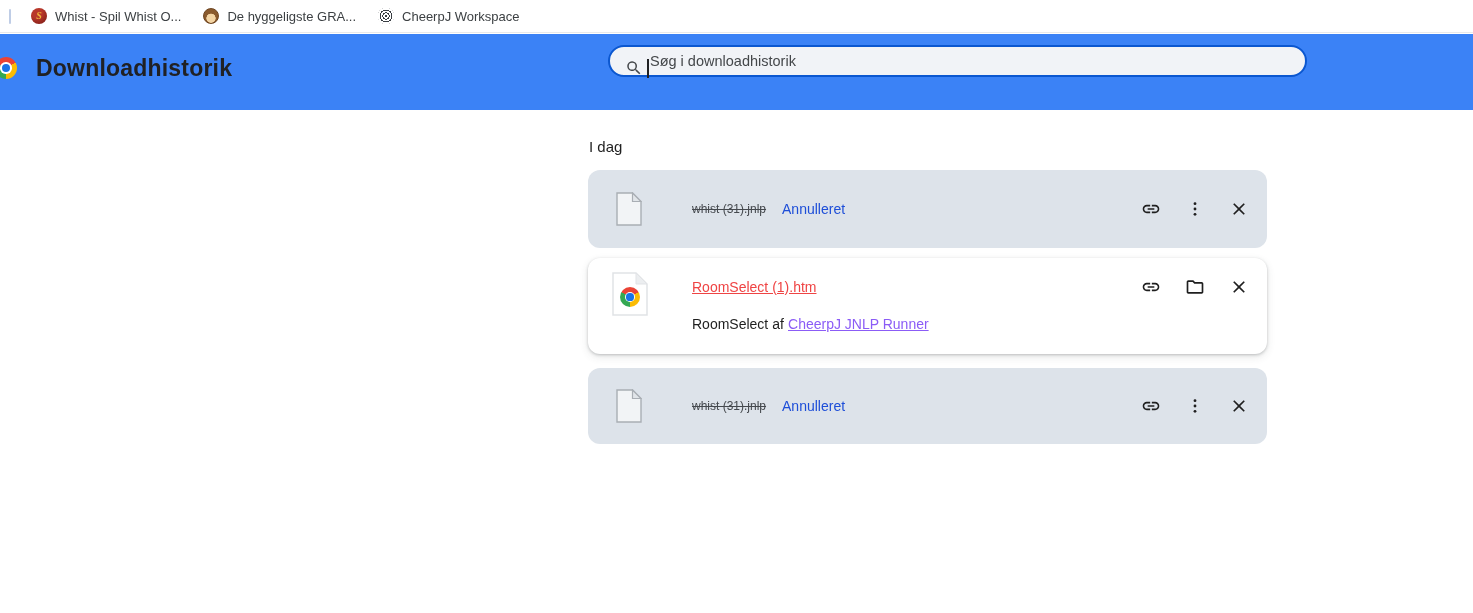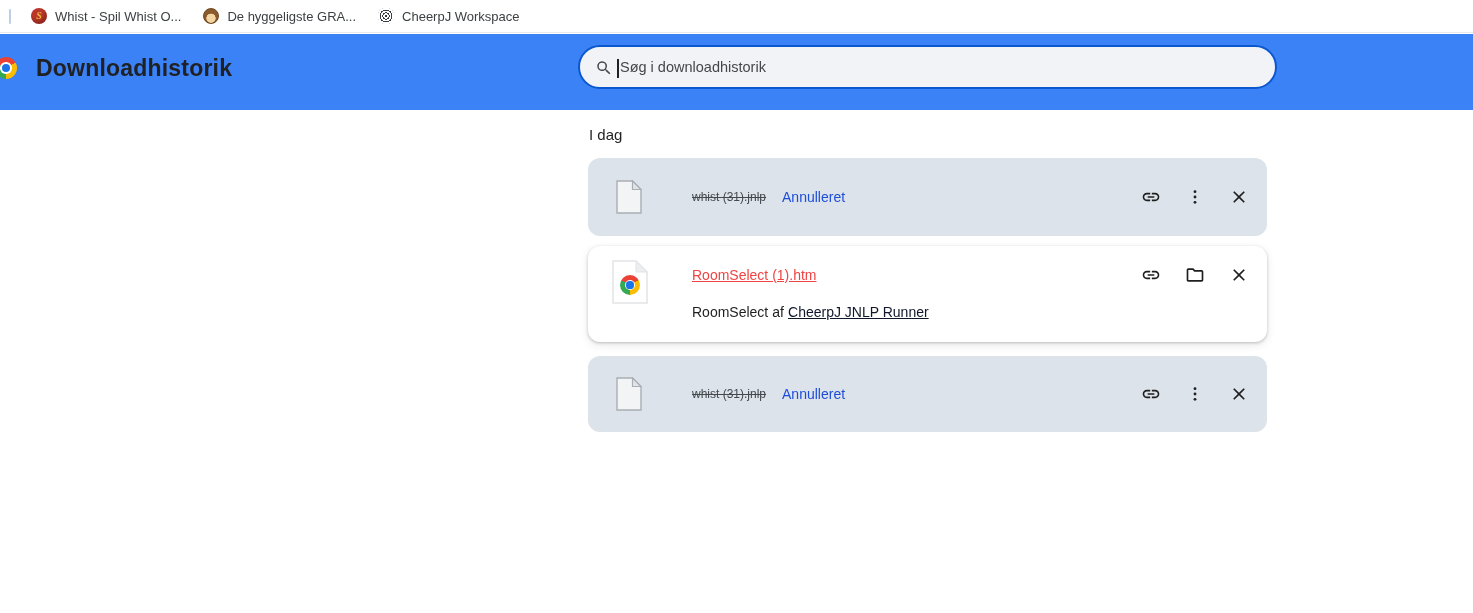--- a/index.html
+++ b/index.html
@@ -22,45 +22,45 @@
 
   
   .page-header{position:absolute;top:34px;left:0;width:100%;height:76px;background:#3b82f6;}
   .chrome-logo{border-radius:50%;position:relative;
     background:conic-gradient(from 60deg,#fbbc04 0 120deg,#34a853 0 240deg,#ea4335 0 360deg);}
   .chrome-logo::before{content:"";position:absolute;inset:24%;background:#fff;border-radius:50%;}
   .chrome-logo::after{content:"";position:absolute;inset:32%;background:#1a73e8;border-radius:50%;}
   .header-logo{position:absolute;left:-5px;top:23px;width:22px;height:22px;}
   .page-title{position:absolute;left:36px;top:21px;margin:0;font-size:23px;font-weight:600;
     color:#202124;letter-spacing:.2px;}
-  .search-box{position:absolute;left:578px;top:11px;width:699px;height:44px;background:#f1f3f7;
+  .search-box{position:absolute;left:608px;top:11px;width:699px;height:32px;background:#f1f3f7;
     border:2px solid #0b57d0;border-radius:23px;display:flex;align-items:center;}
   .search-glyph{position:absolute;left:15px;top:12px;}
   .caret{position:absolute;left:37px;top:12px;width:1.5px;height:19px;background:#202124;}
   .search-input{width:100%;height:100%;background:transparent;border:none;outline:none;
     padding:0 16px 0 40px;font-size:14.5px;color:#1f1f1f;font-family:inherit;border-radius:23px;}
   .search-input::placeholder{color:#44474a;opacity:1;}
 
   
   .content{position:absolute;left:588px;top:118px;width:679px;}
-  .date-group{font-size:15px;color:#1f1f1f;margin:8px 0 15px 1px;}
+  .date-group{font-size:15px;color:#1f1f1f;margin:20px 0 15px 1px;}
   .card{border-radius:12px;display:flex;width:100%;}
   .card-cancelled{background:#dde3ea;height:78px;align-items:center;margin-bottom:10px;}
   .card-complete{background:#fff;height:96px;align-items:flex-start;margin-bottom:14px;
     box-shadow:0 1px 3px rgba(60,64,67,.28),0 3px 9px rgba(60,64,67,.12);}
   .lead{flex:0 0 104px;display:flex;align-items:center;padding-left:28px;}
   .card-complete .lead{padding-left:24px;padding-top:14px;align-items:flex-start;}
   .row-main{flex:1;display:flex;align-items:center;min-width:0;}
   .fname{font-size:12px;color:#45494e;text-decoration:line-through;}
   .status{font-size:14px;color:#1d4ed8;margin-left:16px;}
   .col-main{flex:1;padding-top:21px;display:flex;flex-direction:column;gap:21px;min-width:0;}
   .file-link{font-size:14px;color:#ef4444;text-decoration:underline;width:fit-content;cursor:pointer;}
   .source-line{font-size:14px;color:#1f1f1f;}
   .source-prefix{margin-right:.3em;}
-  .source-link{color:#0f172a;text-decoration:underline;cursor:pointer;text-align:center;}
+  .source-link{color:#8b5cf6;text-decoration:underline;cursor:pointer;text-align:center;}
   .actions{display:flex;align-items:center;gap:20px;padding-right:16px;height:100%;}
   .card-complete .actions{height:auto;padding-top:17px;}
   .icon-btn{width:24px;height:24px;display:flex;align-items:center;justify-content:center;
     background:none;border:none;padding:0;cursor:pointer;border-radius:50%;}
   .file-chrome{position:relative;width:36px;height:44px;}
   .file-chrome .chrome-logo{position:absolute;left:8px;top:15px;width:20px;height:20px;}
 </style>
 </head>
 <body>
 

